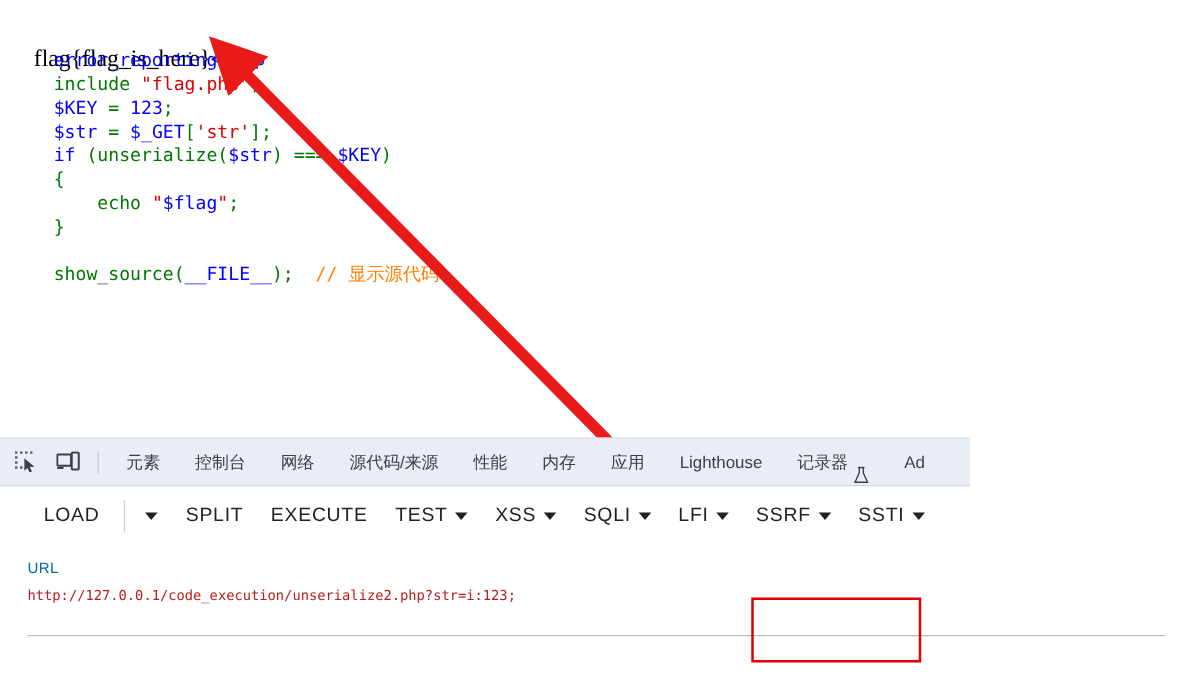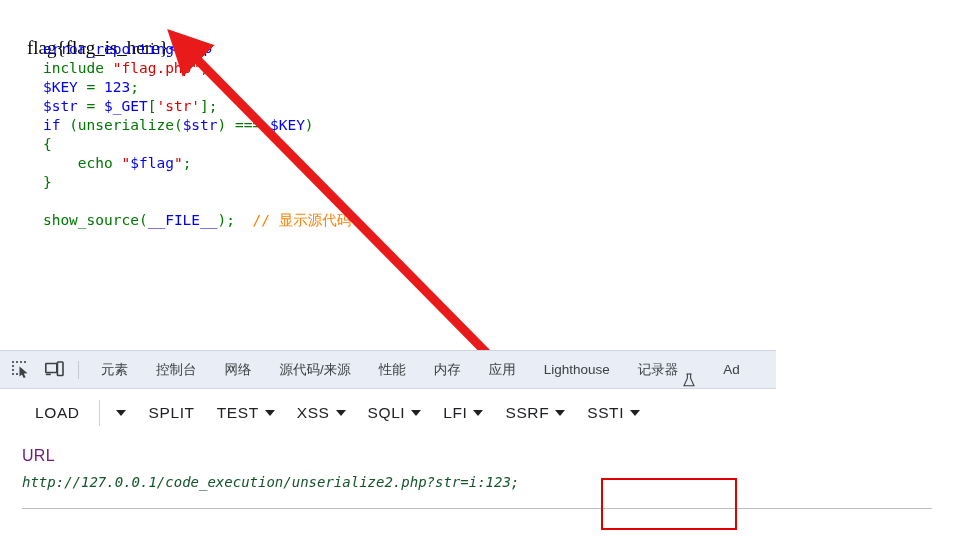--- a/index.html
+++ b/index.html
@@ -161,32 +161,31 @@
     height: 30px;
   }
 
   
   #url-block {
     position: relative;
     padding: 10px 0 0 22px;
   }
   #url-label {
     font-family: "Liberation Sans", sans-serif;
-    font-size: 16px;
-    color: #701a75;
+    font-size: 12px;
+    color: #0369a1;
     letter-spacing: 0.3px;
   }
   #url-value {
     margin-top: 9px;
     font-family: "DejaVu Sans Mono", "Liberation Mono", monospace;
-    font-size: 14px;
-    color: #14532d;
+    font-size: 11px;
+    color: #b91c1c;
     white-space: pre;
     letter-spacing: 0px;
-    font-style: italic;
   }
   #url-underline {
     position: absolute;
     left: 22px;
     top: 71px;
     width: 910px;
     height: 1px;
     background: #bdbdbd;
   }
   #query-highlight {
@@ -288,20 +287,23 @@
         <span>LOAD</span>
       </div>
       <div class="cmd-vsep"></div>
       <div class="cmd-caret-only">
         <span class="caret"></span>
       </div>
       <div class="cmd-btn">
         <span>SPLIT</span>
       </div>
       <div class="cmd-btn">
+        <span>EXECUTE</span>
+      </div>
+      <div class="cmd-btn">
         <span>TEST</span>
         <span class="caret"></span>
       </div>
       <div class="cmd-btn">
         <span>XSS</span>
         <span class="caret"></span>
       </div>
       <div class="cmd-btn">
         <span>SQLI</span>
         <span class="caret"></span>

